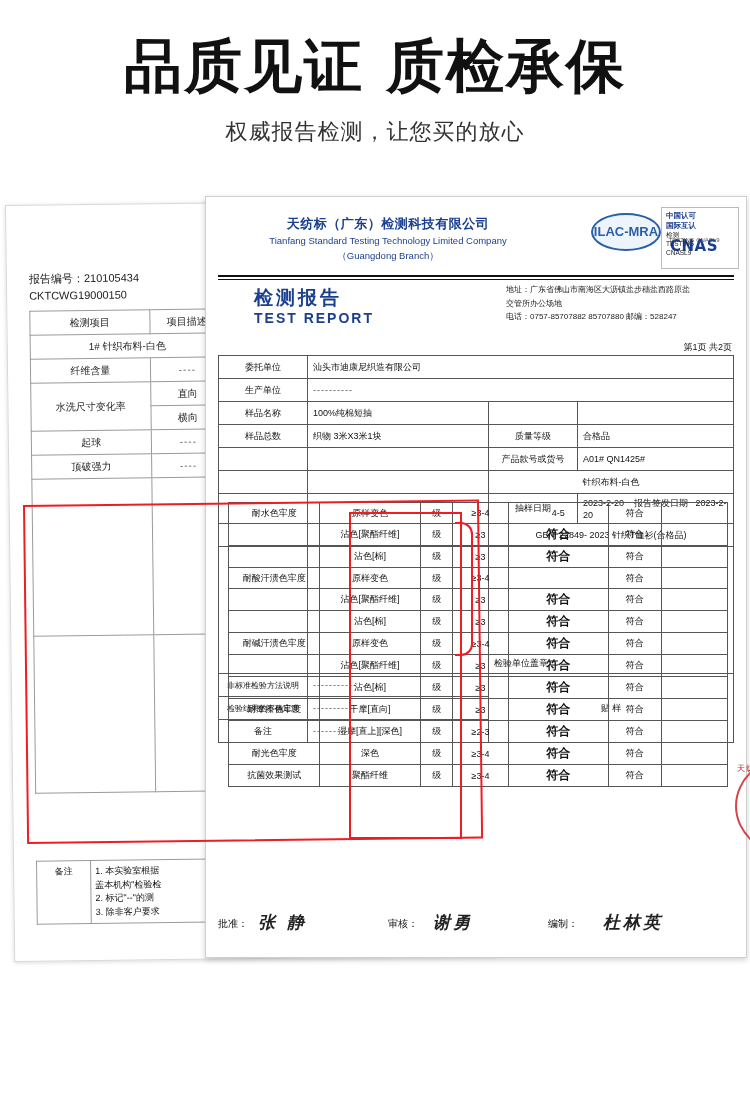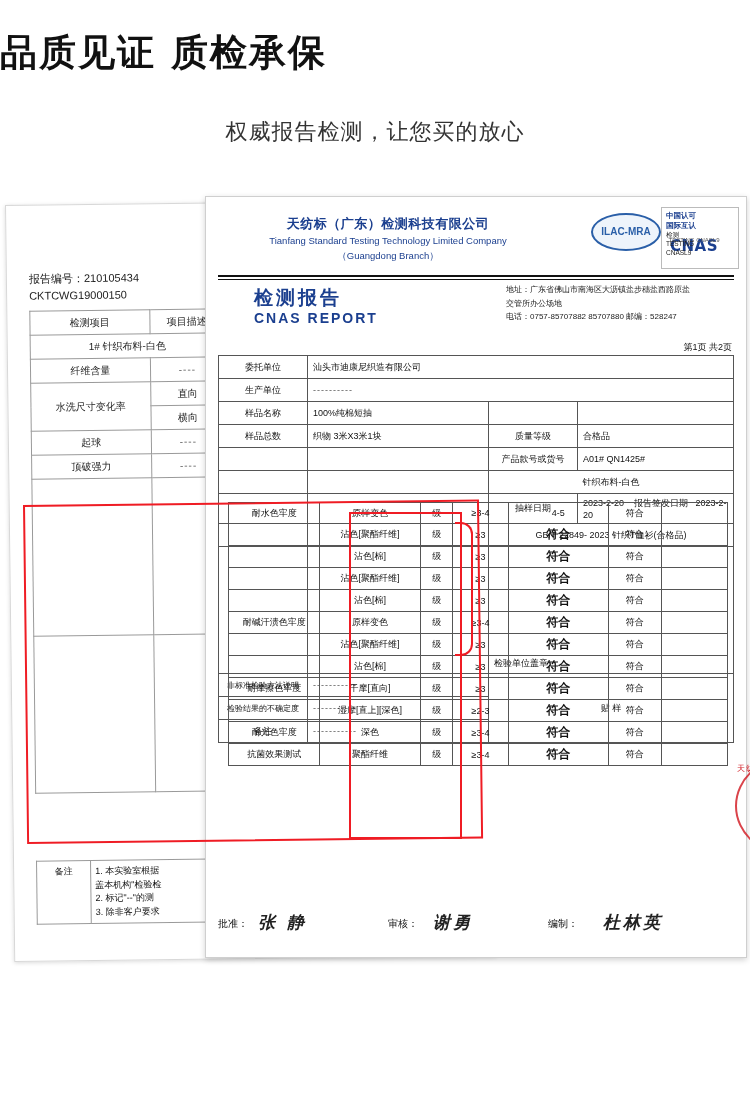--- a/index.html
+++ b/index.html
@@ -2,22 +2,22 @@
 <html><head>
 <meta charset="utf-8">
 <style>
   html,body{margin:0;padding:0;}
   body{
     width:750px;height:1114px;position:relative;background:#ffffff;
     font-family:"Liberation Sans","DejaVu Sans",sans-serif;color:#111;
     overflow:hidden;
   }
   .headline{
-    position:absolute;left:0;top:28px;width:750px;
-    font-size:37px;font-weight:bold;letter-spacing:2px;color:#111;
+    position:absolute;left:0;top:28px;width:750px;text-align:center;
+    font-size:58px;font-weight:bold;letter-spacing:2px;color:#111;
     font-family:"DejaVu Sans","Liberation Sans",sans-serif;
   }
   .subhead{
     position:absolute;left:0;top:117px;width:750px;text-align:center;
     font-size:22px;color:#333;letter-spacing:1px;
   }
 
   
   .back-sheet{
     position:absolute;left:5px;top:205px;width:480px;height:755px;
@@ -55,21 +55,21 @@
   .ma-mark{left:0;width:72px;}
   .ma-ring{
     position:absolute;left:2px;top:2px;width:64px;height:34px;border:2px solid #cf2027;border-radius:6px;
     color:#cf2027;font-weight:bold;font-size:22px;text-align:center;line-height:32px;letter-spacing:1px;
     font-family:"DejaVu Sans","Liberation Sans",sans-serif;
   }
   .ma-num{position:absolute;left:0;top:38px;width:72px;text-align:center;font-size:7px;color:#222;}
   .ilac{left:80px;width:66px;}
   .ilac-ell{
     position:absolute;left:0;top:2px;width:66px;height:34px;border:2px solid #2a5fa8;border-radius:50%;
-    color:#2a5fa8;font-weight:bold;font-size:10px;text-align:center;line-height:34px;
+    color:#2a5fa8;font-weight:bold;font-size:13px;text-align:center;line-height:34px;
     background:#eef4fb;
   }
   .cnas{left:152px;width:62px;}
   .cnas-txt{
     position:absolute;left:0;top:6px;width:62px;text-align:center;font-size:15px;font-weight:bold;color:#1b3f8f;
     font-family:"DejaVu Sans","Liberation Sans",sans-serif;letter-spacing:.5px;margin-top:20px;
   }
   .cnas-sub{position:absolute;left:0;top:26px;width:62px;text-align:center;font-size:6px;color:#555;}
 
   .cnas-box{
@@ -229,21 +229,21 @@
       <div class="c-blue">国际互认</div>
       <div>检测</div>
       <div>TESTING</div>
       <div>CNASL9</div>
     </div>
 
     <div class="hrule"></div>
     <div class="hrule2"></div>
 
     <div class="title-cn">检测报告</div>
-    <div class="title-en">CNAS REPORT</div>
+    <div class="title-en">TEST REPORT</div>
 
     <div class="addr">
       <div>地址：广东省佛山市南海区大沥镇盐步穗盐西路原盐</div>
       <div>交管所办公场地</div>
       <div>电话：0757-85707882  85707880    邮编：528247</div>
     </div>
 
     <div class="pageno">第1页  共2页</div>
 
     <table class="main-table">
@@ -354,20 +354,29 @@
       <tr>
         <td class="c" style="width: 95px;"></td>
         <td class="c" style="width: 105px;">沾色[棉]</td>
         <td class="c" style="width: 26px;">级</td>
         <td class="c" style="width: 52px;">≥3</td>
         <td class="c" style="width: 105px; font-size: 12px; font-weight: bold;">符合</td>
         <td class="c" style="width: 50px;">符合</td>
         <td class="c" style="width: 67px; border-color: rgb(85, 85, 85);"></td>
       </tr>
       <tr>
+        <td class="c" style="width: 95px;">耐酸汗渍色牢度</td>
+        <td class="c" style="width: 105px;">原样变色</td>
+        <td class="c" style="width: 26px;">级</td>
+        <td class="c" style="width: 52px;">≥3-4</td>
+        <td class="c" style="width: 105px;"></td>
+        <td class="c" style="width: 50px;">符合</td>
+        <td class="c" style="width: 67px; border-color: rgb(85, 85, 85);"></td>
+      </tr>
+      <tr>
         <td class="c" style="width: 95px;"></td>
         <td class="c" style="width: 105px;">沾色[聚酯纤维]</td>
         <td class="c" style="width: 26px;">级</td>
         <td class="c" style="width: 52px;">≥3</td>
         <td class="c" style="width: 105px; font-size: 12px; font-weight: bold;">符合</td>
         <td class="c" style="width: 50px;">符合</td>
         <td class="c" style="width: 67px; border-color: rgb(85, 85, 85);"></td>
       </tr>
       <tr>
         <td class="c" style="width: 95px;"></td>

